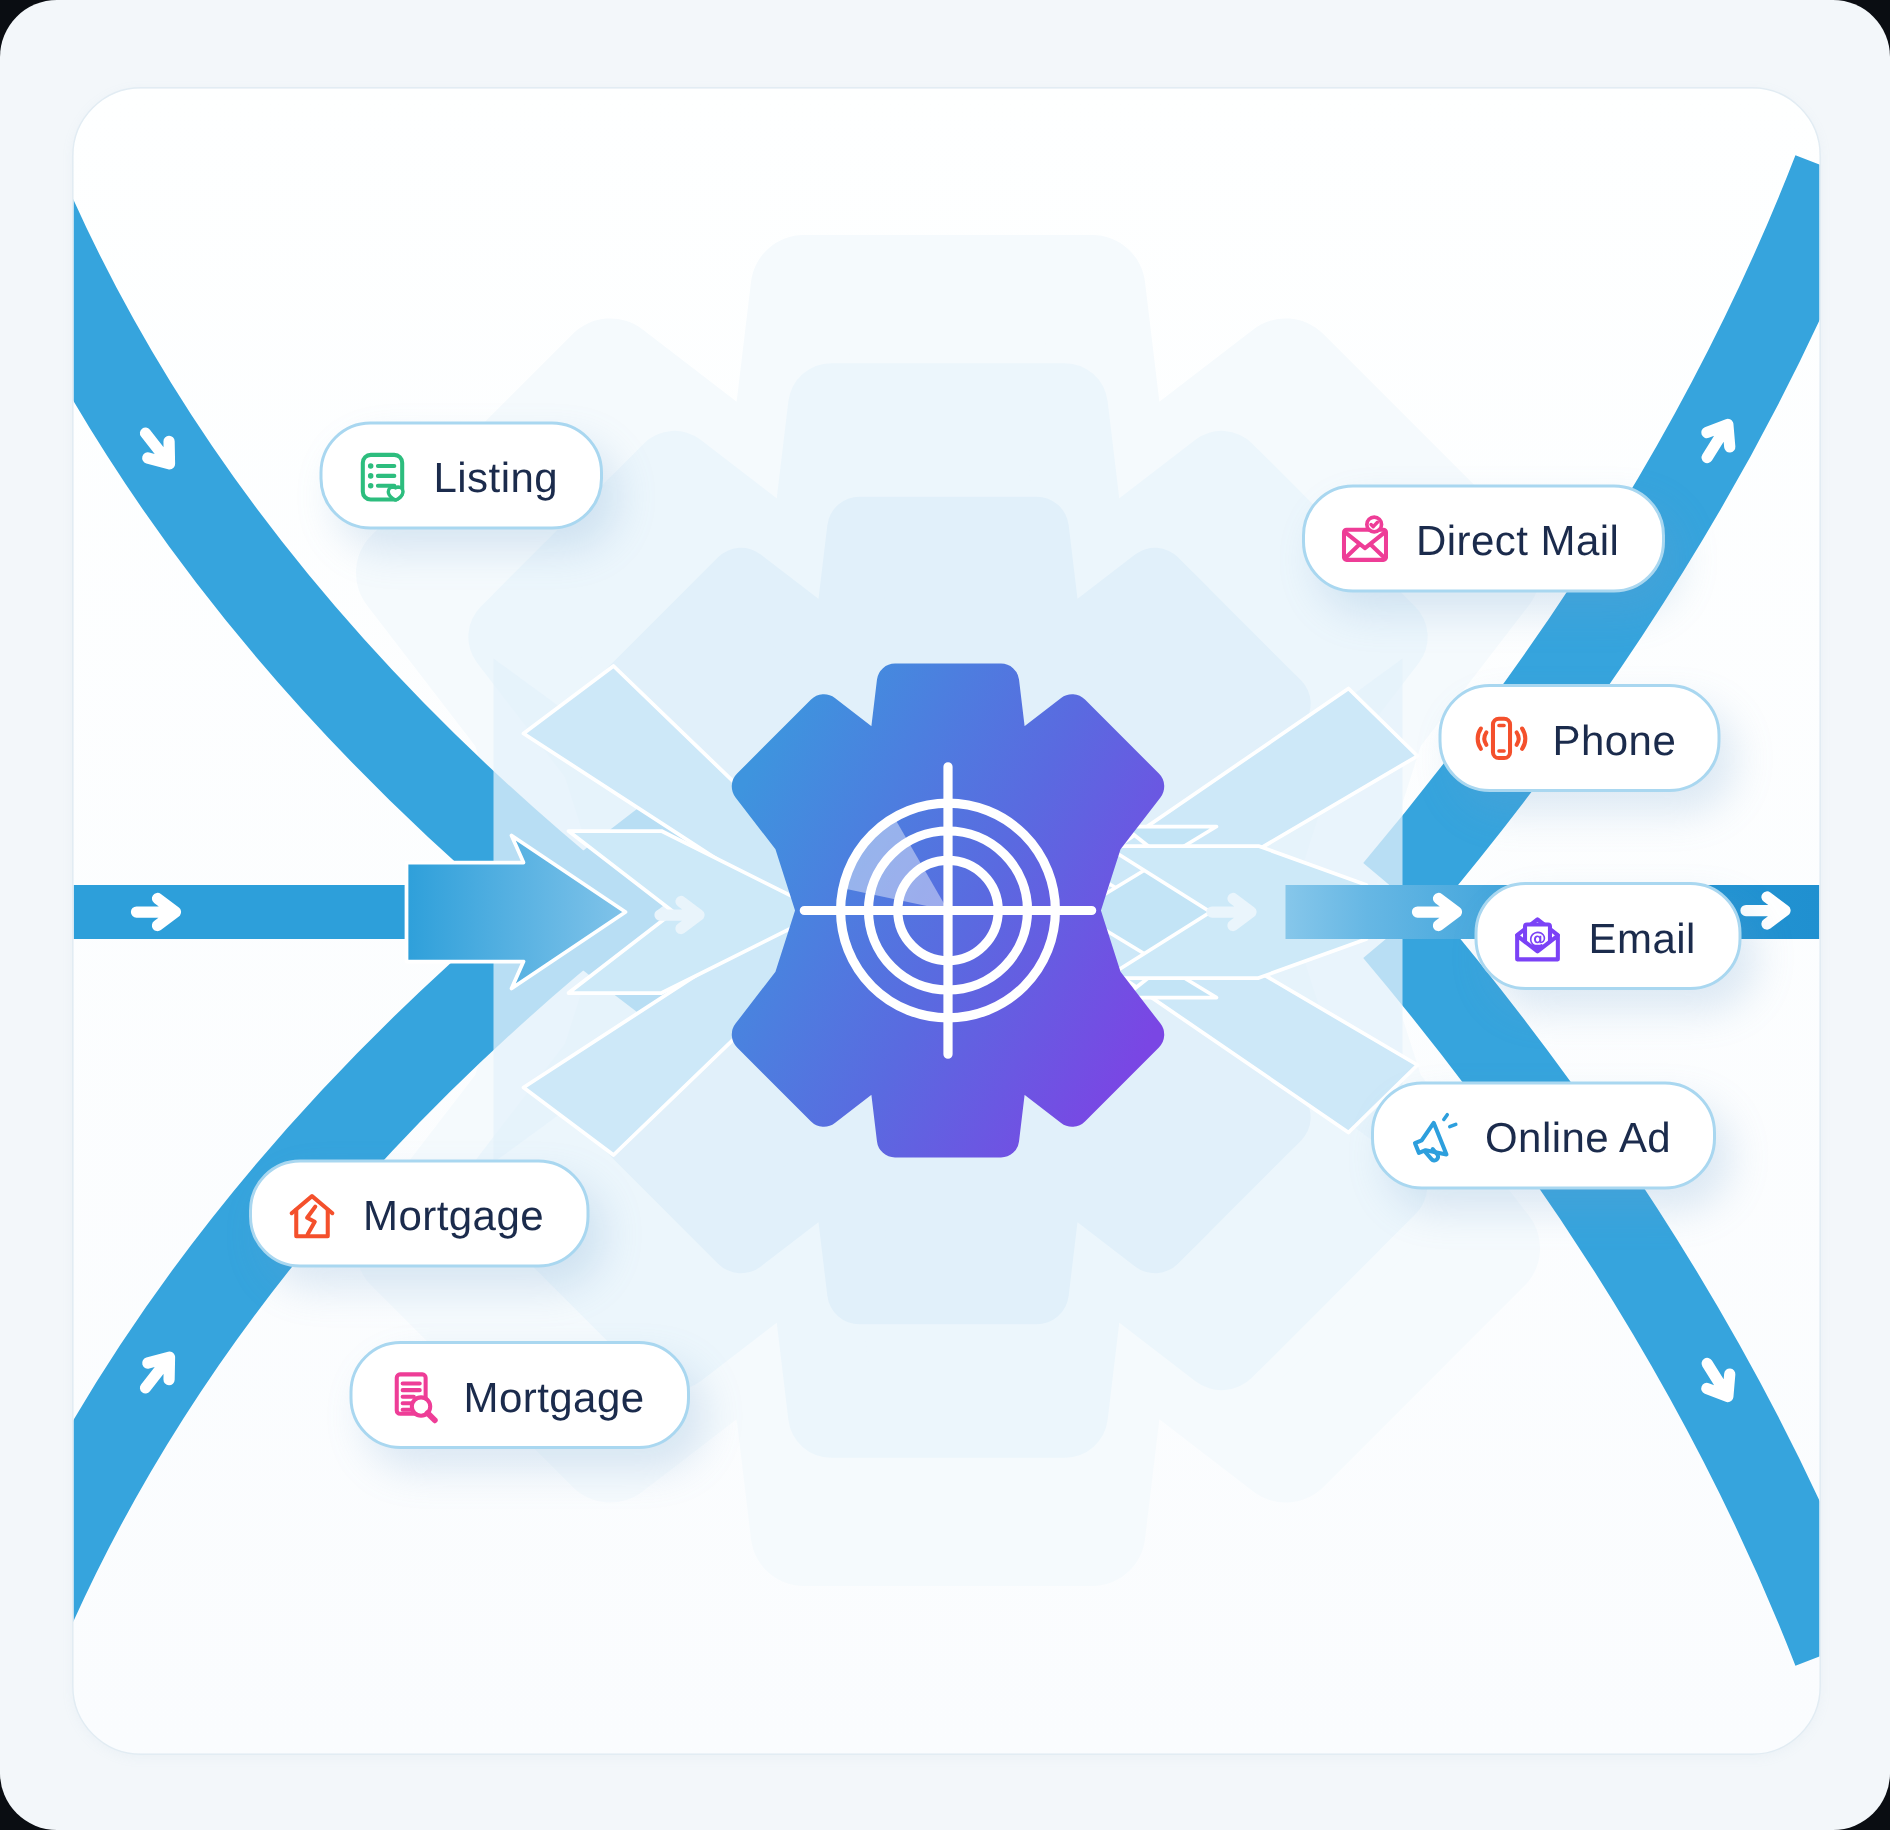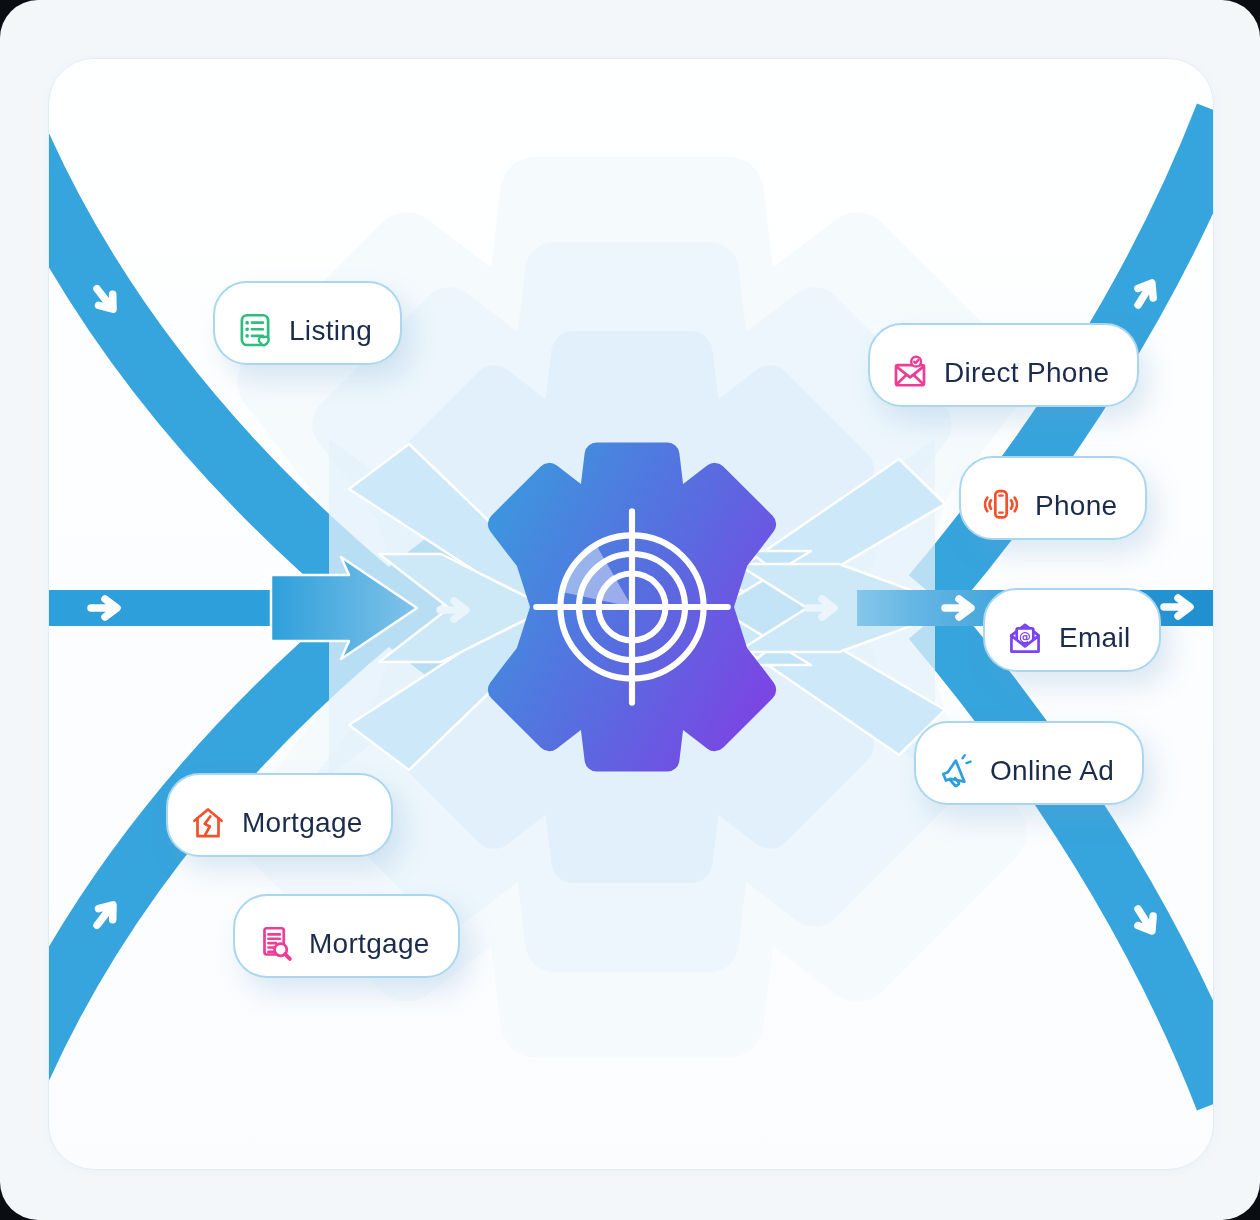--- a/index.html
+++ b/index.html
@@ -1,21 +1,21 @@
 <!DOCTYPE html>
 <html><head>
 <meta charset="utf-8">
 <style>
   html,body{margin:0;padding:0;background:#0a0d12;}
   .stage{position:relative;width:1260px;height:1220px;background:#f3f7fa;border-radius:38px;overflow:hidden;
          font-family:"Liberation Sans",sans-serif;}
   .card{position:absolute;left:48px;top:58px;width:1164px;height:1110px;background:linear-gradient(180deg,#feffff,#fafcfe);
         border:1.5px solid #e2ecf3;border-radius:46px;overflow:hidden;box-shadow:0 2px 8px rgba(150,180,210,.08);}
   .bgsvg{position:absolute;left:0;top:0;}
-  .pill{position:absolute;height:64px;display:flex;align-items:center;gap:13px;padding:16px 28px 0 19px;
+  .pill{position:absolute;height:64px;display:flex;align-items:center;gap:13px;padding:4px 28px 0 19px;
         background:#ffffff;border:2px solid #a9d7f0;border-radius:34px;
         box-shadow:10px 14px 26px rgba(110,160,205,.22);justify-content:center;}
   .pill .picon{display:flex;align-items:center;justify-content:center;width:42px;height:42px;flex:0 0 auto;}
   .pill .plabel{font-size:28px;font-weight:500;color:#1b2b4c;letter-spacing:.3px;white-space:nowrap;}
 </style>
 </head>
 <body>
 
 <div class="stage">
   <div class="card">
@@ -158,21 +158,21 @@
     <div class="pill" style="left:819px;top:264px">
       <span class="picon" style="color: rgb(238, 61, 151);">
         <svg width="42" height="42" viewBox="0 0 48 48" fill="none" stroke="currentColor" stroke-width="3.1" stroke-linecap="round" stroke-linejoin="round">
           <rect x="8" y="15" width="32" height="23" rx="2"></rect>
           <path d="M9,17 L24,29 L39,17"></path>
           <path d="M9,36.5 L19.5,26.5 M39,36.5 L28.5,26.5"></path>
           <circle cx="31" cy="11" r="5.6" fill="#ffffff" stroke-width="2.8"></circle>
           <path d="M28.6,11 l1.7,1.7 3.2,-3.4" stroke-width="2.6"></path>
         </svg>
       </span>
-      <span class="plabel">Direct Phone</span>
+      <span class="plabel">Direct Mail</span>
     </div>
 
     <div class="pill" style="left:910px;top:397px">
       <span class="picon" style="color: rgb(244, 80, 44);">
         <svg width="42" height="42" viewBox="0 0 48 48" fill="none" stroke="currentColor" stroke-width="3.1" stroke-linecap="round" stroke-linejoin="round">
           <rect x="17.5" y="7" width="13" height="30" rx="4.5"></rect>
           <path d="M22,12.2 h4 M22,31.6 h4" stroke-width="2.6"></path>
           <path d="M12.5,17.5 a8.5,8.5 0 0 0 0,9.5"></path>
           <path d="M8.3,14.5 a13.5,13.5 0 0 0 0,15.5"></path>
           <path d="M35.5,17.5 a8.5,8.5 0 0 1 0,9.5"></path>

